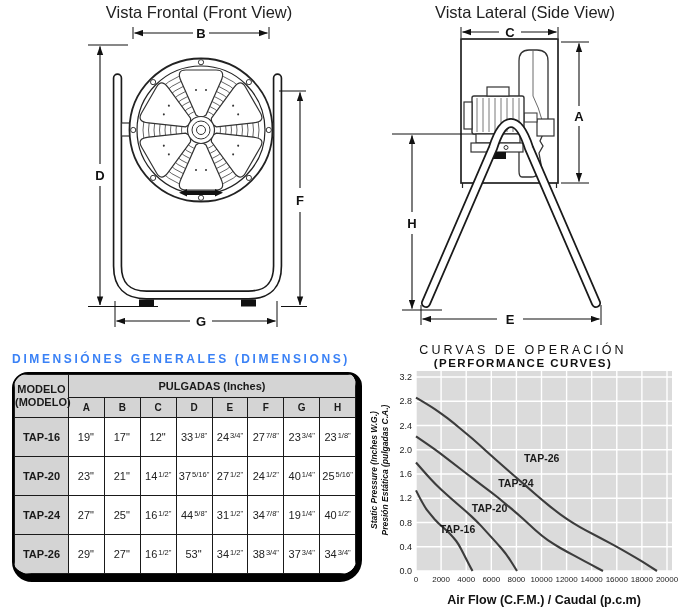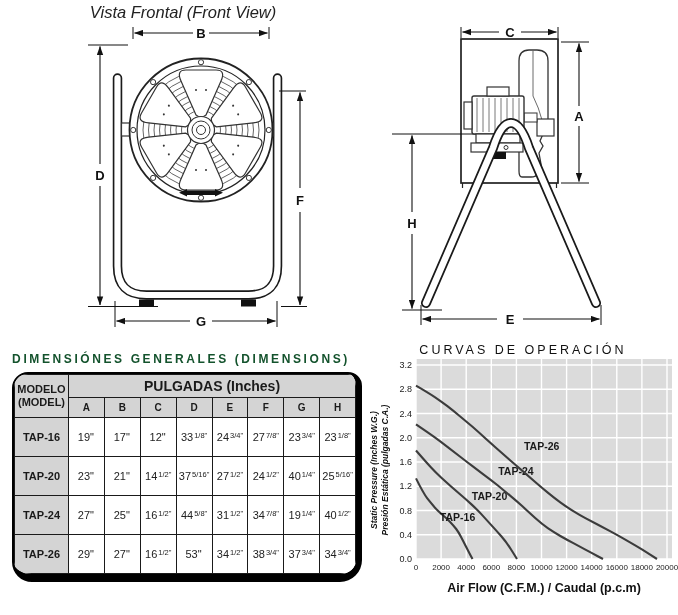--- a/index.html
+++ b/index.html
@@ -1,56 +1,57 @@
 <!DOCTYPE html>
 <html><head>
 <meta charset="utf-8">
 <style>
   html,body{margin:0;padding:0;background:#fff;}
   .page{position:relative;width:678px;height:615px;background:#ffffff;overflow:hidden;
         font-family:"Liberation Sans",sans-serif;color:#1a1a1a;}
   .vtitle{position:absolute;top:3px;font-size:16.5px;color:#222;text-align:center;}
-  #front-title{left:42px;width:282px;font-style:italic;}
+  #front-title{left:58px;width:282px;}
   #side-title{left:380px;width:290px;}
   svg text{font-family:"Liberation Sans",sans-serif;}
   .dimtxt{font-size:13px;font-weight:bold;fill:#111;}
   .dline{stroke:#111;stroke-width:1.1;}
   .eline{stroke:#111;stroke-width:1;}
 
   
   .tbl-title{position:absolute;left:4px;top:352px;width:354px;text-align:center;
-             font-weight:bold;font-size:12px;letter-spacing:2.6px;color:#14532d;white-space:nowrap;}
+             font-weight:bold;font-size:12px;letter-spacing:2.6px;color:#3b82f6;white-space:nowrap;}
   .tblwrap{position:absolute;left:12px;top:372px;width:342px;height:200px;
            border:2px solid #000;border-right-width:6px;border-bottom-width:8px;
            border-radius:16px 14px 22px 20px;overflow:hidden;background:#fff;}
   table.dims{border-collapse:collapse;width:100%;height:100%;table-layout:fixed;}
   table.dims th,table.dims td{border:1.5px solid #1a1a1a;text-align:center;padding:0;}
   table.dims th{background:#d4d4d4;font-weight:bold;}
   .model-h{font-size:11px;line-height:1.15;}
-  .units-h{font-size:14px;height:22px;}
+  .units-h{font-size:11px;height:22px;}
   .letter-h{font-size:10px;height:19px;}
   td.val{background:#fff;font-size:11px;color:#222;}
   th.model-cell{font-size:11px;}
   .fr{font-size:7.5px;position:relative;top:-3px;margin-left:1px;}
 
   
   .chart{position:absolute;left:368px;top:343px;width:310px;}
   .ct1{text-align:center;font-weight:normal;font-size:12.5px;letter-spacing:3px;color:#111;white-space:nowrap;}
   .ct2{text-align:center;font-weight:bold;font-size:11.5px;letter-spacing:1.5px;color:#111;margin-top:0px;}
   .ylab{position:absolute;left:-97px;top:116px;width:218px;text-align:center;
         transform:rotate(-90deg);font-style:italic;font-weight:bold;font-size:8.5px;
         line-height:1.3;color:#111;}
   .xlab{margin-left:48px;width:256px;text-align:center;font-weight:bold;font-size:12.5px;color:#111;margin-top:4px;}
 </style>
 </head>
 <body>
 
 <div class="page">
 
   <div class="vtitle" id="front-title">Vista Frontal (Front View)</div>
+  <div class="vtitle" id="side-title">Vista Lateral (Side View)</div>
 
   <svg style="position:absolute;left:60px;top:24px;" width="280" height="321" viewBox="0 0 280 321">
     <defs>
       <marker id="fa" markerWidth="9" markerHeight="7" refX="8.6" refY="3.5" orient="auto" markerUnits="userSpaceOnUse">
         <path d="M9,3.5 L0,0.3 L0,6.7 Z" fill="#111"></path>
       </marker>
     </defs>
 
     <g>
       <path d="M57.5,54 L57.5,242 Q57.5,271 86.5,271 L188.5,271 Q217.5,271 217.5,242 L217.5,54" fill="none" stroke="#1a1a1a" stroke-width="9.5" stroke-linecap="round"></path>
@@ -246,21 +247,21 @@
   </svg>
 
   <div class="tbl-title">DIMENSIÓNES GENERALES (DIMENSIONS)</div>
 
   <div class="tblwrap">
     <table class="dims">
       <thead>
         <tr>
           <th class="model-h" rowspan="2" style="width:53px;">
             <div>MODELO</div>
-            <div>(MODEL)</div>
+            <div>(MODELO)</div>
           </th>
           <th class="units-h" colspan="8">PULGADAS (Inches)</th>
         </tr>
         <tr>
           <th class="letter-h" style="width:27px;">A</th>
           <th class="letter-h" style="width:27px;">B</th>
           <th class="letter-h" style="width:38px;">C</th>
           <th class="letter-h" style="width:45px;">D</th>
           <th class="letter-h" style="width:43px;">E</th>
           <th class="letter-h" style="width:44px;">F</th>
@@ -312,20 +313,21 @@
           <td class="val"><span>38</span><span class="fr">3/4"</span></td>
           <td class="val"><span>37</span><span class="fr">3/4"</span></td>
           <td class="val"><span>34</span><span class="fr">3/4"</span></td>
         </tr>
       </tbody>
     </table>
   </div>
 
   <div class="chart">
     <div class="ct1">CURVAS DE OPERACIÓN</div>
+    <div class="ct2">(PERFORMANCE CURVES)</div>
     <div class="ylab">
       <div>Static Pressure (Inches W.G.)</div>
       <div>Presión Estática (pulgadas C.A.)</div>
     </div>
     <svg width="310" height="216" viewBox="0 0 310 216">
         <rect x="48" y="2" width="256" height="200" fill="#dbdbdb"></rect>
         <line x1="48" y1="2" x2="48" y2="202" stroke="#ffffff" stroke-width="1.4"></line>
         <line x1="73.1" y1="2" x2="73.1" y2="202" stroke="#ffffff" stroke-width="1.4"></line>
         <line x1="98.2" y1="2" x2="98.2" y2="202" stroke="#ffffff" stroke-width="1.4"></line>
         <line x1="123.3" y1="2" x2="123.3" y2="202" stroke="#ffffff" stroke-width="1.4"></line>

